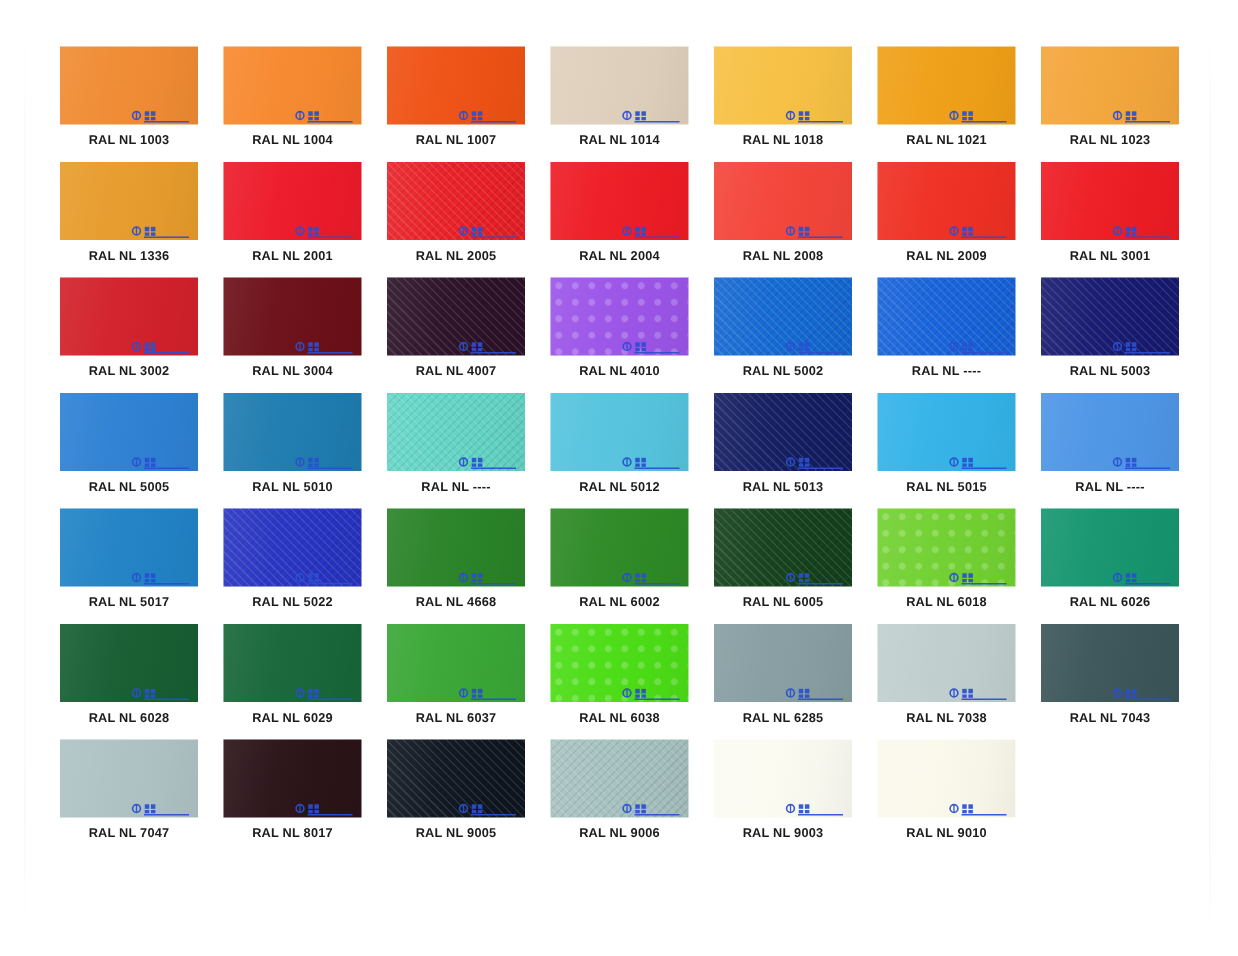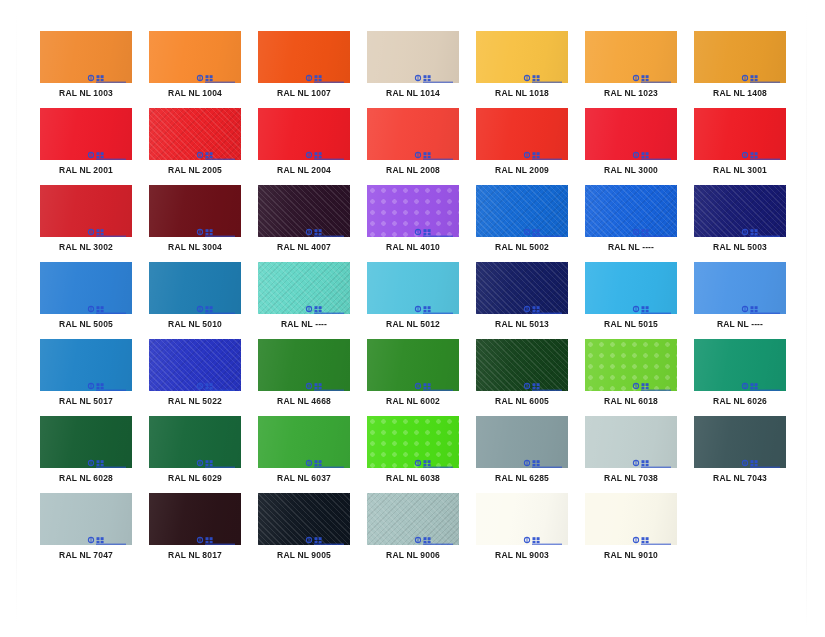--- a/index.html
+++ b/index.html
@@ -186,20 +186,36 @@
               <rect x="9.5" y="1.2" width="3" height="3" fill="#2B4FD0"></rect>
               <rect x="13.6" y="1.2" width="3" height="3" fill="#2B4FD0"></rect>
               <rect x="9.5" y="5" width="3" height="2.2" fill="#2B4FD0"></rect>
               <rect x="13.6" y="5" width="3" height="2.2" fill="#2B4FD0"></rect>
               <line x1="9" y1="8.2" x2="39" y2="8.2" stroke="#2B4FD0" stroke-width="1"></line>
             </svg></div>
         </div>
         <div class="caption">RAL NL 1018</div>
       </div>
       <div class="cell">
+        <div class="swatch" data-texture="flat" style="background-color: rgb(240, 160, 24);">
+          <div class="weave"></div>
+          <div class="sheen"></div>
+          <div class="watermark"><svg viewBox="0 0 40 9" width="40" height="9" aria-hidden="true">
+              <circle cx="4" cy="4" r="2.6" fill="none" stroke="#2B4FD0" stroke-width="1.1"></circle>
+              <line x1="4" y1="1.4" x2="4" y2="6.6" stroke="#2B4FD0" stroke-width="0.9"></line>
+              <rect x="9.5" y="1.2" width="3" height="3" fill="#2B4FD0"></rect>
+              <rect x="13.6" y="1.2" width="3" height="3" fill="#2B4FD0"></rect>
+              <rect x="9.5" y="5" width="3" height="2.2" fill="#2B4FD0"></rect>
+              <rect x="13.6" y="5" width="3" height="2.2" fill="#2B4FD0"></rect>
+              <line x1="9" y1="8.2" x2="39" y2="8.2" stroke="#2B4FD0" stroke-width="1"></line>
+            </svg></div>
+        </div>
+        <div class="caption">RAL NL 1021</div>
+      </div>
+      <div class="cell">
         <div class="swatch" data-texture="flat" style="background-color: rgb(244, 166, 60);">
           <div class="weave"></div>
           <div class="sheen"></div>
           <div class="watermark"><svg viewBox="0 0 40 9" width="40" height="9" aria-hidden="true">
               <circle cx="4" cy="4" r="2.6" fill="none" stroke="#2B4FD0" stroke-width="1.1"></circle>
               <line x1="4" y1="1.4" x2="4" y2="6.6" stroke="#2B4FD0" stroke-width="0.9"></line>
               <rect x="9.5" y="1.2" width="3" height="3" fill="#2B4FD0"></rect>
               <rect x="13.6" y="1.2" width="3" height="3" fill="#2B4FD0"></rect>
               <rect x="9.5" y="5" width="3" height="2.2" fill="#2B4FD0"></rect>
               <rect x="13.6" y="5" width="3" height="2.2" fill="#2B4FD0"></rect>
@@ -215,21 +231,21 @@
           <div class="watermark"><svg viewBox="0 0 40 9" width="40" height="9" aria-hidden="true">
               <circle cx="4" cy="4" r="2.6" fill="none" stroke="#2B4FD0" stroke-width="1.1"></circle>
               <line x1="4" y1="1.4" x2="4" y2="6.6" stroke="#2B4FD0" stroke-width="0.9"></line>
               <rect x="9.5" y="1.2" width="3" height="3" fill="#2B4FD0"></rect>
               <rect x="13.6" y="1.2" width="3" height="3" fill="#2B4FD0"></rect>
               <rect x="9.5" y="5" width="3" height="2.2" fill="#2B4FD0"></rect>
               <rect x="13.6" y="5" width="3" height="2.2" fill="#2B4FD0"></rect>
               <line x1="9" y1="8.2" x2="39" y2="8.2" stroke="#2B4FD0" stroke-width="1"></line>
             </svg></div>
         </div>
-        <div class="caption">RAL NL 1408</div>
+        <div class="caption">RAL NL 1336</div>
       </div>
       <div class="cell">
         <div class="swatch" data-texture="flat" style="background-color: rgb(237, 27, 42);">
           <div class="weave"></div>
           <div class="sheen"></div>
           <div class="watermark"><svg viewBox="0 0 40 9" width="40" height="9" aria-hidden="true">
               <circle cx="4" cy="4" r="2.6" fill="none" stroke="#2B4FD0" stroke-width="1.1"></circle>
               <line x1="4" y1="1.4" x2="4" y2="6.6" stroke="#2B4FD0" stroke-width="0.9"></line>
               <rect x="9.5" y="1.2" width="3" height="3" fill="#2B4FD0"></rect>
               <rect x="13.6" y="1.2" width="3" height="3" fill="#2B4FD0"></rect>
@@ -296,36 +312,20 @@
               <circle cx="4" cy="4" r="2.6" fill="none" stroke="#2B4FD0" stroke-width="1.1"></circle>
               <line x1="4" y1="1.4" x2="4" y2="6.6" stroke="#2B4FD0" stroke-width="0.9"></line>
               <rect x="9.5" y="1.2" width="3" height="3" fill="#2B4FD0"></rect>
               <rect x="13.6" y="1.2" width="3" height="3" fill="#2B4FD0"></rect>
               <rect x="9.5" y="5" width="3" height="2.2" fill="#2B4FD0"></rect>
               <rect x="13.6" y="5" width="3" height="2.2" fill="#2B4FD0"></rect>
               <line x1="9" y1="8.2" x2="39" y2="8.2" stroke="#2B4FD0" stroke-width="1"></line>
             </svg></div>
         </div>
         <div class="caption">RAL NL 2009</div>
-      </div>
-      <div class="cell">
-        <div class="swatch" data-texture="flat" style="background-color: rgb(238, 28, 46);">
-          <div class="weave"></div>
-          <div class="sheen"></div>
-          <div class="watermark"><svg viewBox="0 0 40 9" width="40" height="9" aria-hidden="true">
-              <circle cx="4" cy="4" r="2.6" fill="none" stroke="#2B4FD0" stroke-width="1.1"></circle>
-              <line x1="4" y1="1.4" x2="4" y2="6.6" stroke="#2B4FD0" stroke-width="0.9"></line>
-              <rect x="9.5" y="1.2" width="3" height="3" fill="#2B4FD0"></rect>
-              <rect x="13.6" y="1.2" width="3" height="3" fill="#2B4FD0"></rect>
-              <rect x="9.5" y="5" width="3" height="2.2" fill="#2B4FD0"></rect>
-              <rect x="13.6" y="5" width="3" height="2.2" fill="#2B4FD0"></rect>
-              <line x1="9" y1="8.2" x2="39" y2="8.2" stroke="#2B4FD0" stroke-width="1"></line>
-            </svg></div>
-        </div>
-        <div class="caption">RAL NL 3000</div>
       </div>
       <div class="cell">
         <div class="swatch" data-texture="flat" style="background-color: rgb(238, 28, 36);">
           <div class="weave"></div>
           <div class="sheen"></div>
           <div class="watermark"><svg viewBox="0 0 40 9" width="40" height="9" aria-hidden="true">
               <circle cx="4" cy="4" r="2.6" fill="none" stroke="#2B4FD0" stroke-width="1.1"></circle>
               <line x1="4" y1="1.4" x2="4" y2="6.6" stroke="#2B4FD0" stroke-width="0.9"></line>
               <rect x="9.5" y="1.2" width="3" height="3" fill="#2B4FD0"></rect>
               <rect x="13.6" y="1.2" width="3" height="3" fill="#2B4FD0"></rect>

